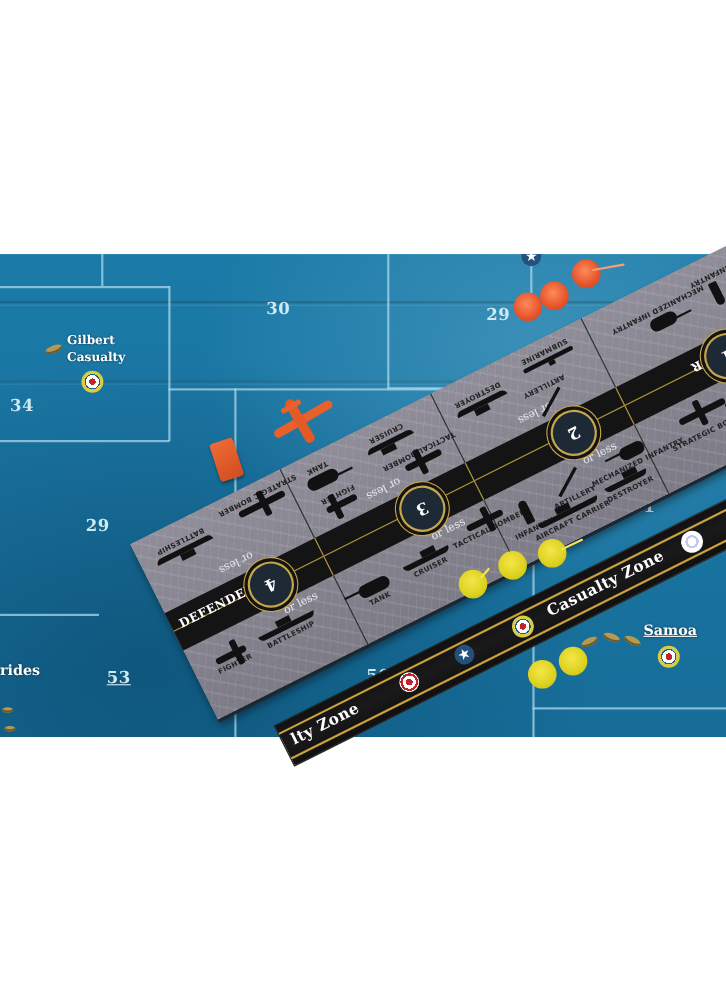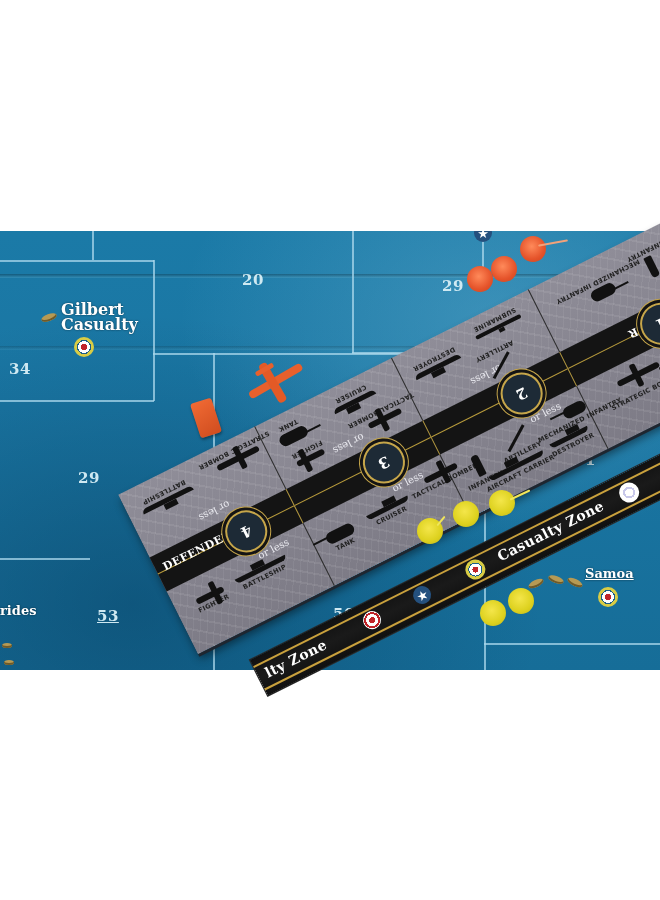--- a/index.html
+++ b/index.html
@@ -6,21 +6,21 @@
   body{width:660px;height:900px;position:relative;overflow:hidden;font-family:"DejaVu Serif","Liberation Serif",serif;}
   .photo{position:absolute;left:0;top:231px;width:660px;height:439px;overflow:hidden;
     background:
       radial-gradient(ellipse at 75% 20%, rgba(120,190,220,0.35), rgba(0,0,0,0) 45%),
       radial-gradient(ellipse at 20% 85%, rgba(0,40,70,0.35), rgba(0,0,0,0) 55%),
       linear-gradient(180deg,#1b7aa7 0%,#1a76a3 40%,#166d98 100%);}
   .fold{position:absolute;left:0;width:660px;height:4px;background:linear-gradient(180deg,rgba(0,0,0,0.25),rgba(120,200,230,0.25));}
   .gl{position:absolute;background:rgba(170,215,235,0.75);}
   .gl.h{height:1.5px;} .gl.v{width:1.5px;}
   .zone-num{position:absolute;color:#cfe9f2;font-weight:bold;font-size:15px;letter-spacing:0.5px;}
-  .place{position:absolute;color:#ffffff;font-weight:bold;font-size:16px;line-height:15px;text-shadow:0 0 2px rgba(0,0,0,0.6);}
+  .place{position:absolute;color:#ffffff;font-weight:bold;font-size:11px;line-height:15px;text-shadow:0 0 2px rgba(0,0,0,0.6);}
   .roundel{position:absolute;border-radius:50%;}
   .roundel.uk{width:20px;height:20px;background:radial-gradient(circle,#c0242a 0 3px,#ffffff 3px 6px,#1b5f8a 6px 7px,#d8cc45 7px 10px);}
   .roundel.usa{width:18px;height:18px;background:#24507e;display:flex;align-items:center;justify-content:center;color:#fff;font-size:13px;font-family:"DejaVu Sans",sans-serif;}
   .island{position:absolute;width:16px;height:7px;border-radius:50%;background:#b69a54;box-shadow:inset 0 -2px 0 #6e5a2a;}
   
   .board{position:absolute;left:78px;top:392px;width:610px;height:178px;transform-origin:0 0;transform:rotate(-26.6deg) translate(-10px,110px);
     background:
       repeating-linear-gradient(37deg, rgba(255,255,255,0.08) 0 2px, rgba(0,0,0,0) 2px 11px),
       repeating-linear-gradient(-61deg, rgba(255,255,255,0.06) 0 1px, rgba(0,0,0,0) 1px 7px),
       linear-gradient(180deg,#8f8d98,#7d7b86);
@@ -77,21 +77,21 @@
   <div class="gl h" style="left:153px;top:122px;width:330px;"></div>
   <div class="gl v" style="left:213px;top:122px;height:317px;"></div>
   <div class="gl v" style="left:352px;top:0;height:122px;"></div>
   <div class="gl v" style="left:482px;top:0;height:50px;"></div>
   <div class="gl h" style="left:352px;top:121px;width:308px;"></div>
   <div class="gl h" style="left:0;top:327px;width:90px;"></div>
   <div class="gl v" style="left:484px;top:270px;height:169px;"></div>
   <div class="gl h" style="left:484px;top:412px;width:176px;"></div>
   <div class="gl h" style="left:598px;top:48px;width:62px;"></div>
 
-  <div class="zone-num" style="left:242px;top:40px;">20</div>
+  <div class="zone-num" style="left:242px;top:40px;">30</div>
   <div class="zone-num" style="left:442px;top:46px;">29</div>
   <div class="zone-num" style="left:9px;top:129px;">34</div>
   <div class="zone-num" style="left:78px;top:238px;">29</div>
   <div class="zone-num" style="left:574px;top:220px;">51</div>
   <div class="zone-num" style="left:333px;top:374px;">50</div>
   <div class="zone-num" style="left:97px;top:376px;text-decoration:underline;">53</div>
 
   <div class="island" style="left:41px;top:83px;transform:rotate(-20deg);"></div>
   <div class="place" style="left:61px;top:71px;">
     <div>Gilbert</div>

